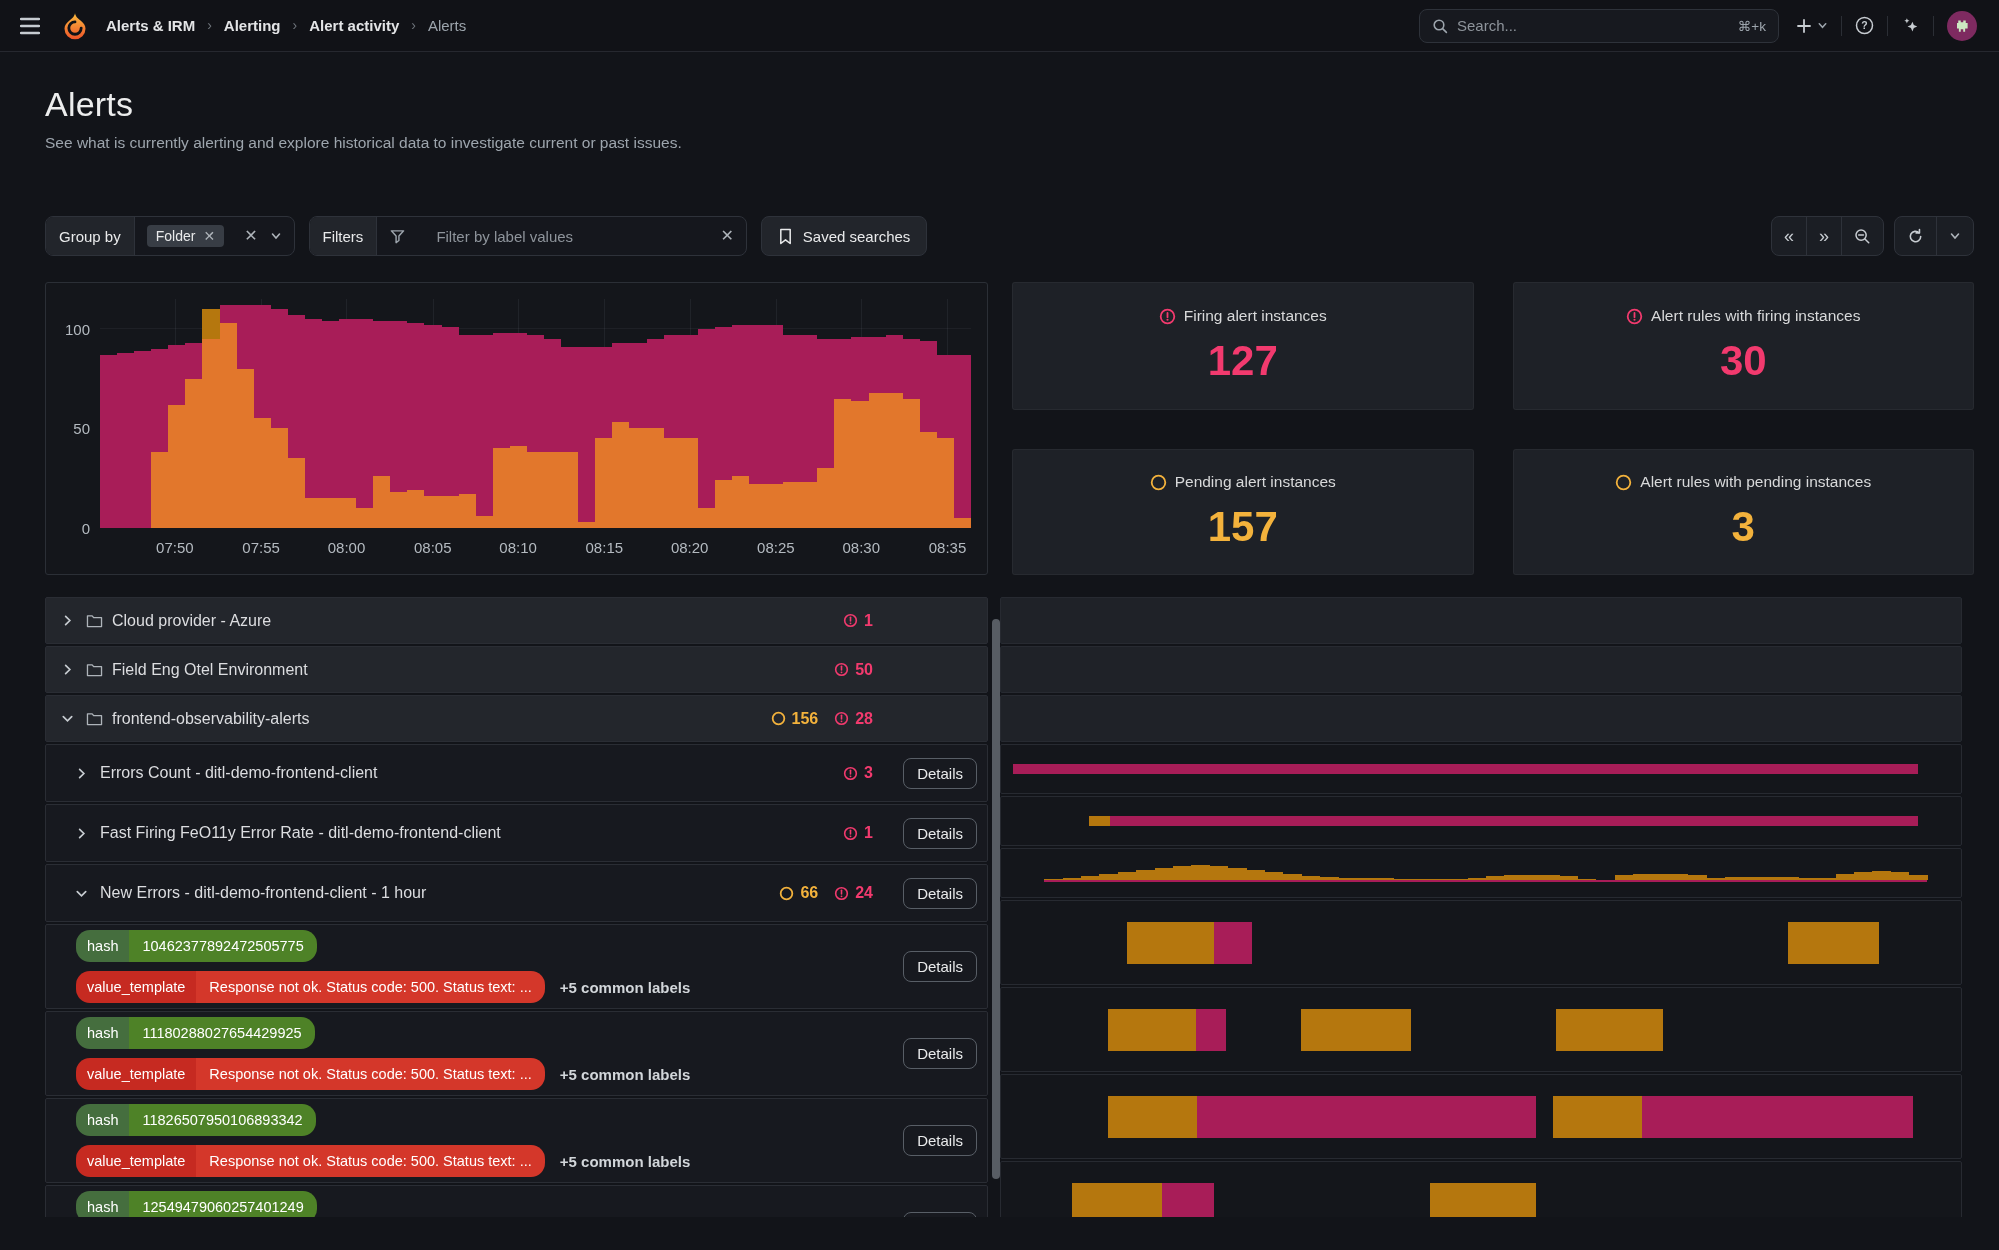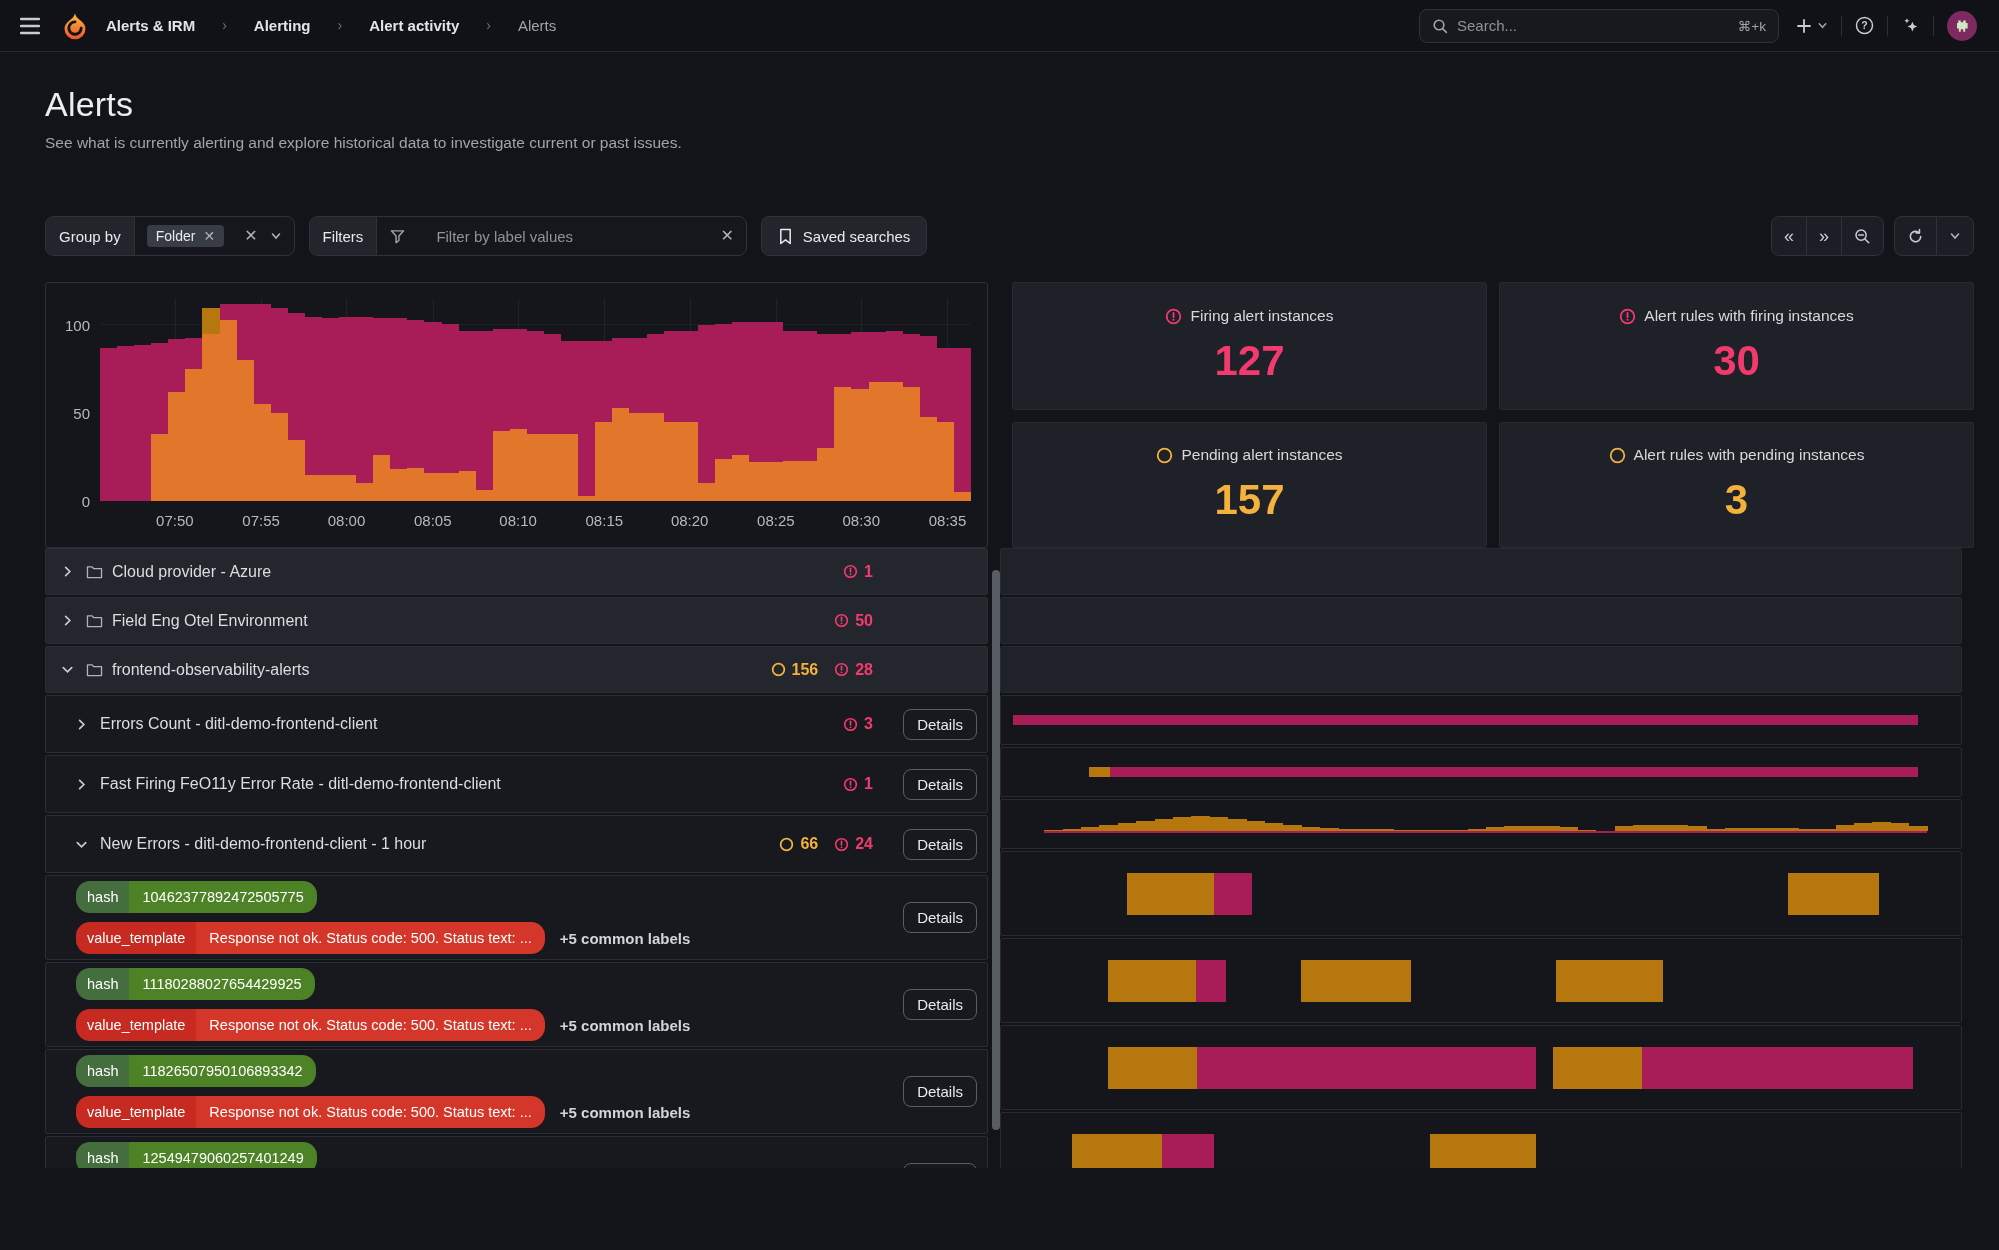--- a/index.html
+++ b/index.html
@@ -4,21 +4,21 @@
 <style>
   * { margin:0; padding:0; box-sizing:border-box; }
   html,body { background:#0d0e12; }
   body { font-family:"Liberation Sans", sans-serif; }
   .screen { width:1999px; height:1250px; background:#121419; position:relative; overflow:hidden; color:#d8d9da; }
 
   
   .topnav { height:52px; display:flex; align-items:center; padding:0 22px 0 20px; background:#111217; border-bottom:1px solid #26282f; }
   .burger { margin-right:20px; display:flex; cursor:pointer; }
   .logo { width:30px; height:30px; margin-right:16px; display:flex; }
-  .crumbs { display:flex; align-items:flex-start; gap:27px; }
+  .crumbs { display:flex; align-items:flex-start; gap:12px; }
   .crumb { font-size:15px; font-weight:700; color:#e3e4e6; cursor:pointer; }
   .crumb.last { color:#9da5ad; font-weight:400; cursor:default; }
   .crumb-sep { color:#6e747b; font-size:14px; }
   .searchbox { margin-left:auto; width:360px; height:34px; background:#17191f; border:1px solid #2e323a; border-radius:8px; display:flex; align-items:center; padding:0 12px; gap:9px; }
   .searchbox input { flex:1; background:transparent; border:none; outline:none; color:#c7ccd1; font-size:15px; font-family:"Liberation Sans",sans-serif; }
   .searchbox input::placeholder { color:#8e949b; }
   .kbd { color:#9da5ad; font-size:13.5px; }
   .nav-actions { display:flex; align-items:center; gap:13px; margin-left:16px; }
   .icon-btn { display:flex; align-items:center; gap:4px; cursor:pointer; }
   .nav-divider { width:1px; height:20px; background:#2b2e35; }
@@ -40,40 +40,40 @@
   .filters-input::placeholder { color:#8e949b; }
   .saved-btn { height:40px; display:flex; align-items:center; gap:10px; padding:0 16px; background:#22252b; border:1px solid #2e323a; border-radius:8px; color:#e9eaeb; font-size:15px; font-weight:500; cursor:pointer; }
   .time-controls { margin-left:auto; display:flex; gap:10px; }
   .tgroup { display:flex; height:40px; border:1px solid #2e323a; border-radius:8px; overflow:hidden; background:#1b1e24; }
   .tseg { display:flex; align-items:center; gap:9px; padding:0 12px; border-right:1px solid #2e323a; color:#d8d9da; cursor:pointer; }
   .tseg:last-child { border-right:none; }
   .tseg .tstr { font-size:16px; font-weight:500; color:#e3e4e6; }
 
   
   .grid { display:grid; grid-template-columns:943px 962px; column-gap:24px; }
-  .stats { display:grid; grid-template-columns:1fr 1fr; grid-template-rows:128px 126px; gap:12px; }
+  .stats { display:grid; grid-template-columns:1fr 1fr; grid-template-rows:128px 126px; gap:39px; }
   .stat { background:#1e2127; border:1px solid rgba(255,255,255,0.045); border-radius:3px; display:flex; flex-direction:column; align-items:center; justify-content:center; gap:12px; }
   .stat-head { display:flex; align-items:center; gap:8px; font-size:15.5px; color:#d8d9da; }
   .stat-value { font-size:42px; font-weight:700; }
   .stat.firing .stat-value, .c-firing { color:var(--firing); }
   .stat.pending .stat-value, .c-pending { color:var(--pending); }
 
   
   .chart-panel { grid-row:1 / 3; background:#14161b; border:1px solid #2b2f36; border-radius:3px; position:relative; }
   .plot { position:absolute; left:54px; right:16px; top:16px; bottom:46px; }
   .vgrid { position:absolute; top:0; bottom:0; width:1px; background:rgba(205,211,220,0.07); }
   .hgrid { position:absolute; left:0; right:0; height:1px; background:rgba(205,211,220,0.06); }
   .bars { position:absolute; inset:0; display:flex; }
   .bar { flex:1; position:relative; }
   .seg { position:absolute; left:0; right:0; }
   .ylab { position:absolute; right:calc(100% + 10px); transform:translateY(50%); font-size:15px; color:#b4bac0; }
   .xlab { position:absolute; top:calc(100% + 11px); transform:translateX(-50%); font-size:15px; color:#b4bac0; }
 
   
-  .lists { display:grid; grid-template-columns:943px 962px; column-gap:12px; position:relative; }
+  .lists { display:grid; grid-template-columns:943px 962px; column-gap:12px; margin-top:22px; position:relative; }
   .list-col { height:620px; overflow:hidden; }
   .row { display:flex; align-items:center; border:1px solid #2a2d34; border-radius:2px; margin-bottom:2px; padding:0 10px 0 14px; background:#17191f; cursor:pointer; }
   .row.folder { background:#23262c; height:47px; }
   .row.rule { height:58px; padding-left:28px; }
   .row.instance { height:85px; cursor:default; }
   .chev { width:26px; display:flex; align-items:center; color:#c7ccd1; flex:0 0 26px; }
   .folder-ic { margin-right:9px; display:flex; }
   .row-name { font-size:16px; color:#dcdde0; white-space:nowrap; }
   .badges { margin-left:auto; display:flex; align-items:center; gap:16px; font-size:16px; font-weight:600; }
   .badge { display:flex; align-items:center; gap:6px; }

